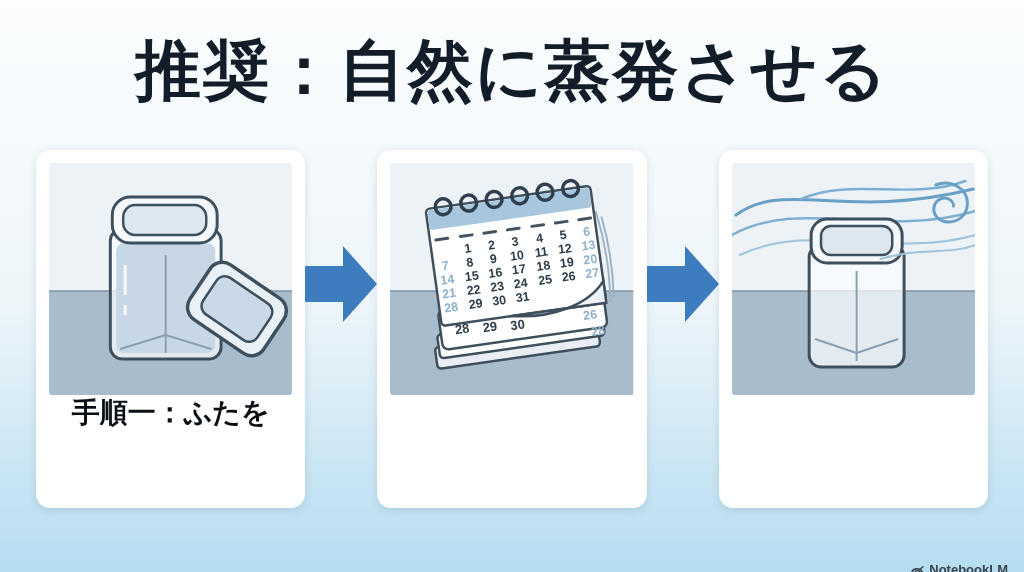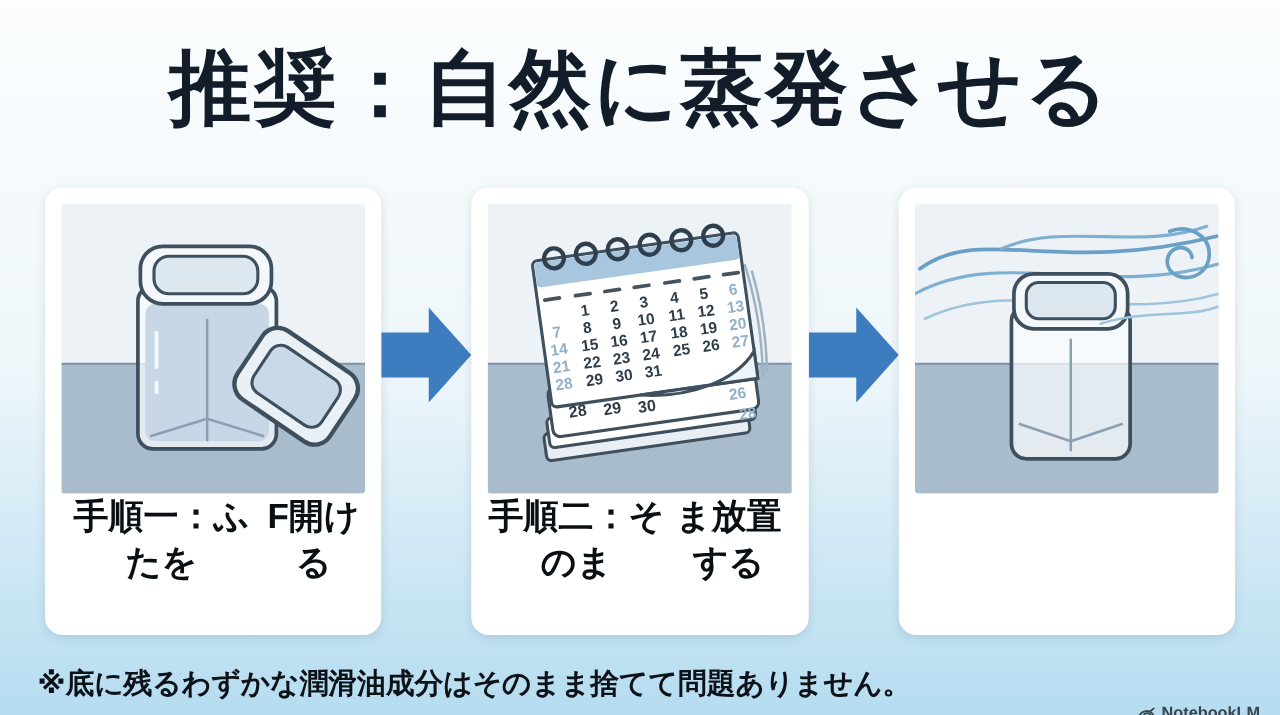--- a/index.html
+++ b/index.html
@@ -99,21 +99,20 @@
             <rect class="rim-inner" x="75" y="42" width="84" height="30" rx="12"></rect>
           </g>
           <g transform="translate(190,146) rotate(34)">
             <rect class="lid-outer" x="-45" y="-33" width="90" height="66" rx="15"></rect>
             <rect class="lid-inner" x="-33" y="-22" width="66" height="44" rx="10"></rect>
           </g>
         </svg>
       </div>
       <div class="caption">
         <div>手順一：ふたを</div>
-        <div>F開ける</div>
       </div>
     </div>
 
     <div class="arrow-gap">
       <svg width="72" height="88" viewBox="0 0 72 88">
         <polygon class="arrow-shape" points="0,26 38,26 38,6 72,44 38,82 38,62 0,62"></polygon>
       </svg>
     </div>
 
     <div class="card">
@@ -186,24 +185,20 @@
                 <text x="180" y="125" class="cal-num">26</text>
                 <text x="204" y="125" class="cal-num weekend">27</text>
                 <text x="58" y="139" class="cal-num weekend">28</text>
                 <text x="83" y="139" class="cal-num">29</text>
                 <text x="107" y="139" class="cal-num">30</text>
                 <text x="131" y="139" class="cal-num">31</text>
               </g>
           </g>
         </svg>
       </div>
-      <div class="caption">
-        <div>手順二：そのま</div>
-        <div>ま放置する</div>
-      </div>
     </div>
 
     <div class="arrow-gap">
       <svg width="72" height="88" viewBox="0 0 72 88">
         <polygon class="arrow-shape" points="0,26 38,26 38,6 72,44 38,82 38,62 0,62"></polygon>
       </svg>
     </div>
 
     <div class="card">
       <div class="scene">
@@ -226,21 +221,20 @@
             <rect class="rim-outer" x="80" y="56" width="92" height="44" rx="16"></rect>
             <rect class="rim-inner" x="90" y="63" width="72" height="29" rx="10"></rect>
           </g>
           <path class="wind3" d="M150,96 C190,84 220,92 246,82"></path>
         </svg>
       </div>
     </div>
 
   </div>
 
-  <div class="footnote">※底に残るわずかな潤滑油成分はそのまま捨てて問題ありません。</div>
 
   <div class="brand">
     <svg width="16" height="13" viewBox="0 0 20 15">
       <path class="brand-icon-path" d="M3,12 A7.5,7.5 0 0 1 17,11"></path>
       <path class="brand-icon-path" d="M7,12 A4,4 0 0 1 14.5,11"></path>
       <path class="brand-icon-path" d="M14.5,6.5 L17.5,4"></path>
     </svg>
     <span>NotebookLM</span>
   </div>
 

